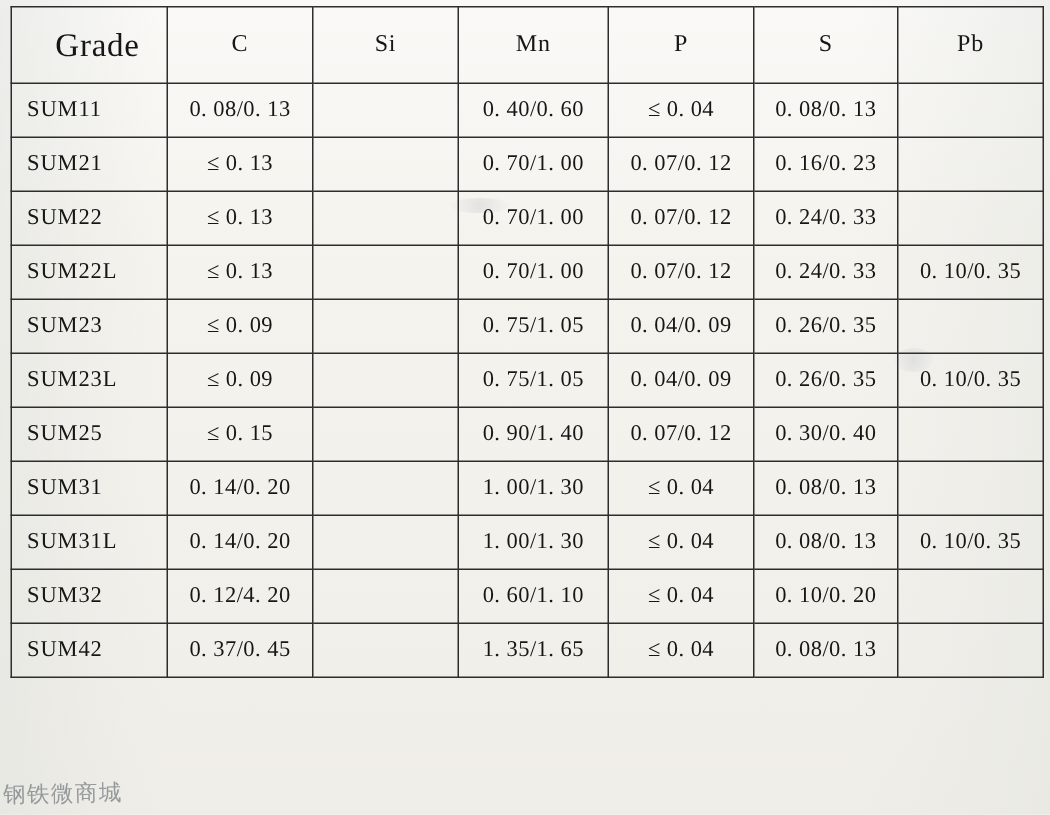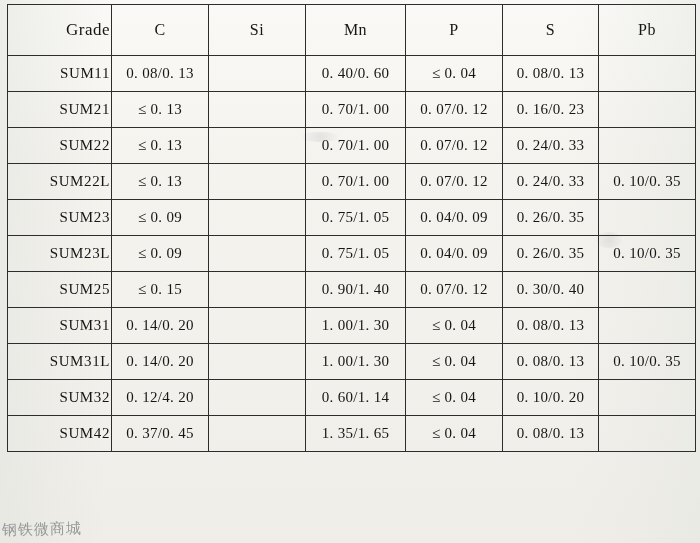--- a/index.html
+++ b/index.html
@@ -49,33 +49,33 @@
     background: transparent;
   }
   thead th {
     height: 48px;
     font-size: 16px;
     letter-spacing: 0.5px;
     text-align: center;
     vertical-align: middle;
   }
   thead th.grade-head {
-    text-align: right;
+    text-align: center;
     padding-left: 12px;
-    font-size: 17px;
+    font-size: 22px;
   }
   tbody td {
     height: 33px;
     font-size: 15px;
     text-align: center;
     vertical-align: middle;
     letter-spacing: 0.3px;
   }
   tbody td.grade-cell {
-    text-align: right;
+    text-align: left;
     padding-left: 10px;
     font-size: 15px;
     letter-spacing: 0.6px;
   }
   
   col.c-grade { width: 104px; }
   col.c-c     { width: 97px; }
   col.c-si    { width: 97px; }
   col.c-mn    { width: 100px; }
   col.c-p     { width: 97px; }
@@ -209,21 +209,21 @@
       <td></td>
       <td>1. 00/1. 30</td>
       <td>≤ 0. 04</td>
       <td>0. 08/0. 13</td>
       <td>0. 10/0. 35</td>
     </tr>
     <tr>
       <td class="grade-cell">SUM32</td>
       <td>0. 12/4. 20</td>
       <td></td>
-      <td>0. 60/1. 14</td>
+      <td>0. 60/1. 10</td>
       <td>≤ 0. 04</td>
       <td>0. 10/0. 20</td>
       <td></td>
     </tr>
     <tr>
       <td class="grade-cell">SUM42</td>
       <td>0. 37/0. 45</td>
       <td></td>
       <td>1. 35/1. 65</td>
       <td>≤ 0. 04</td>

